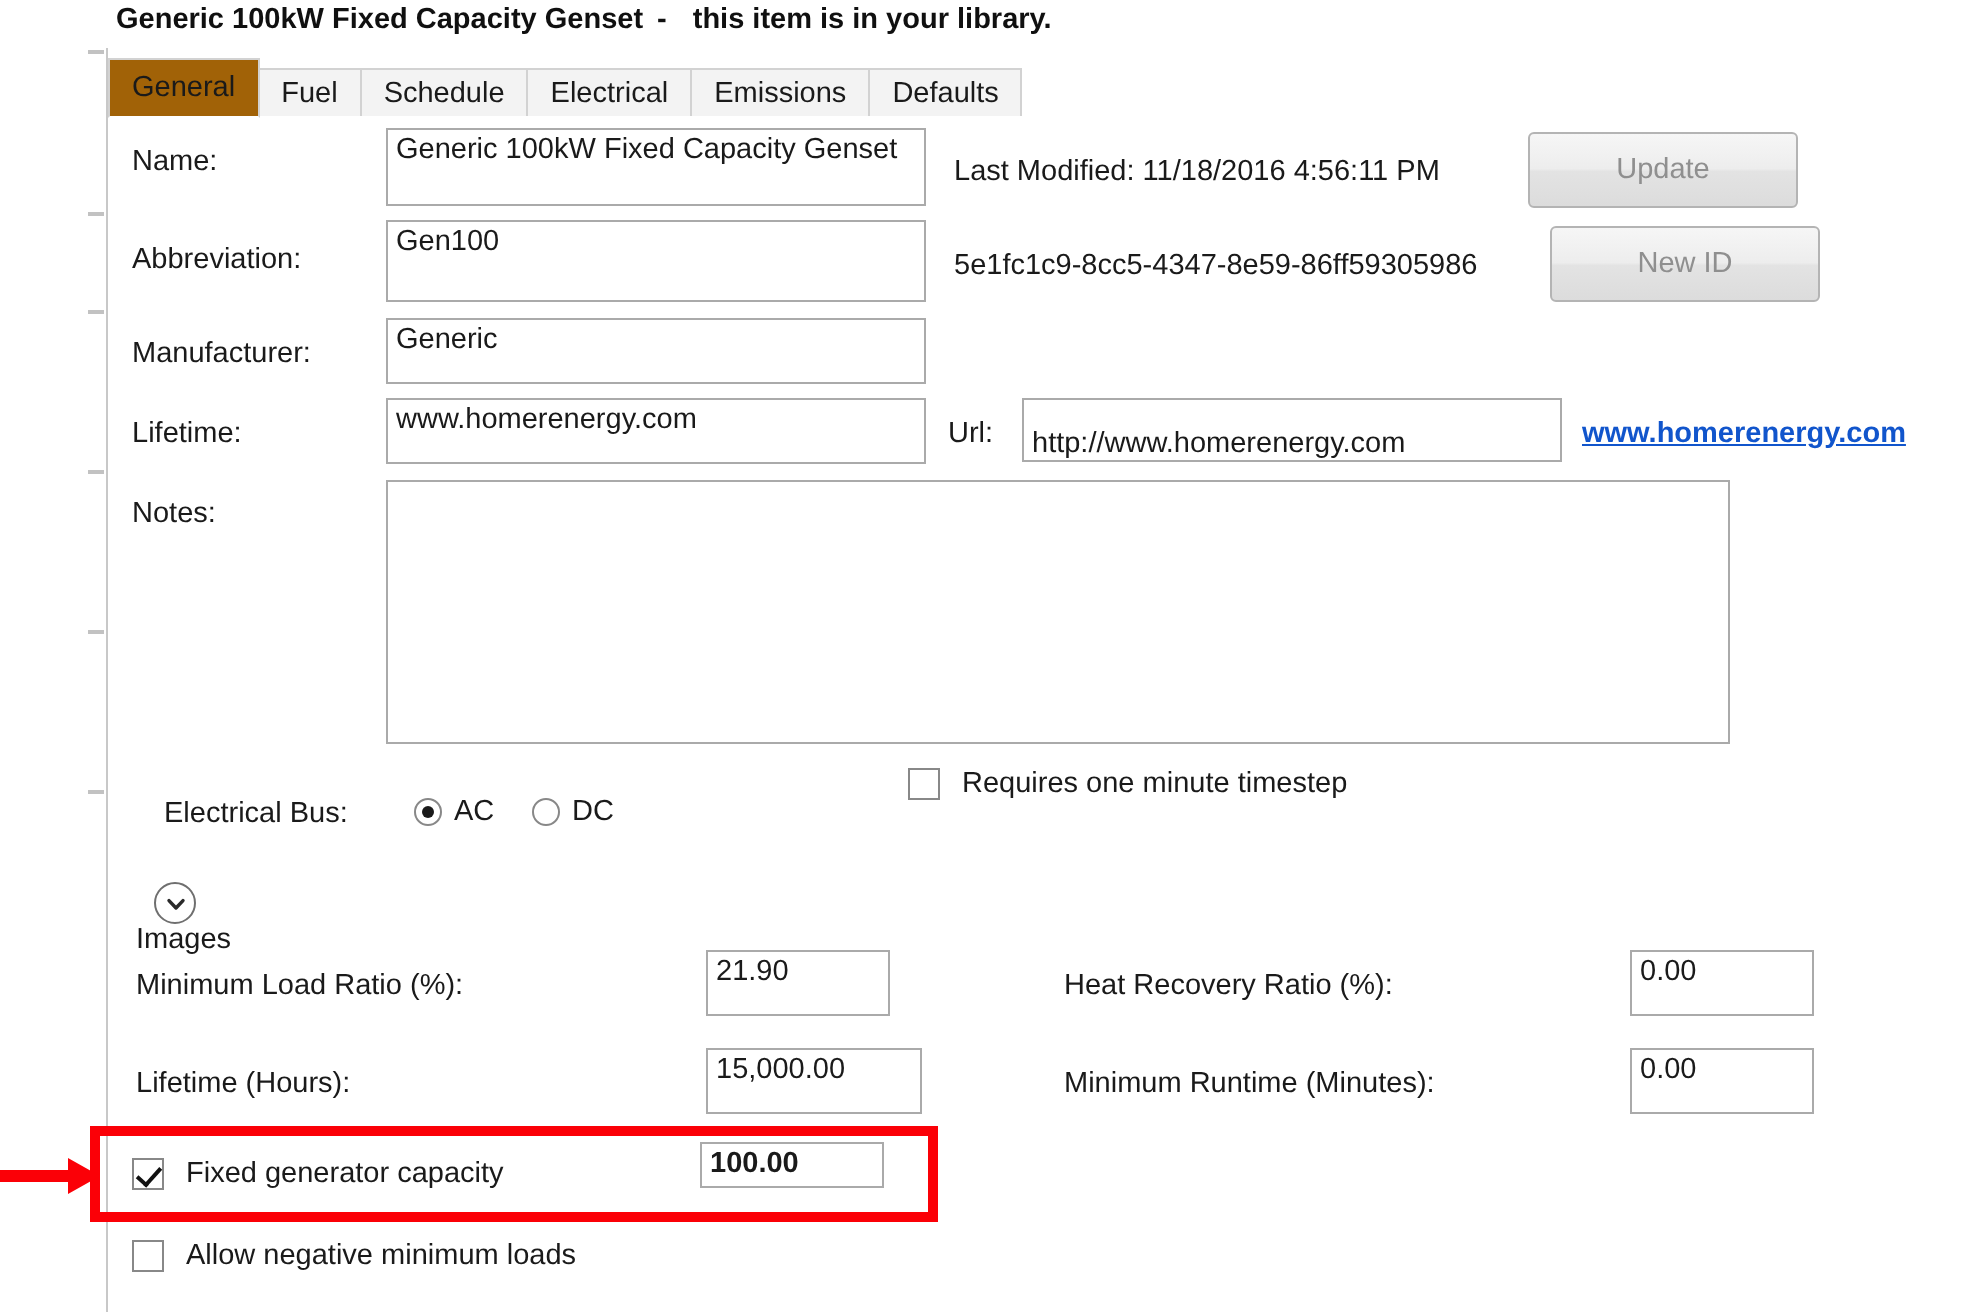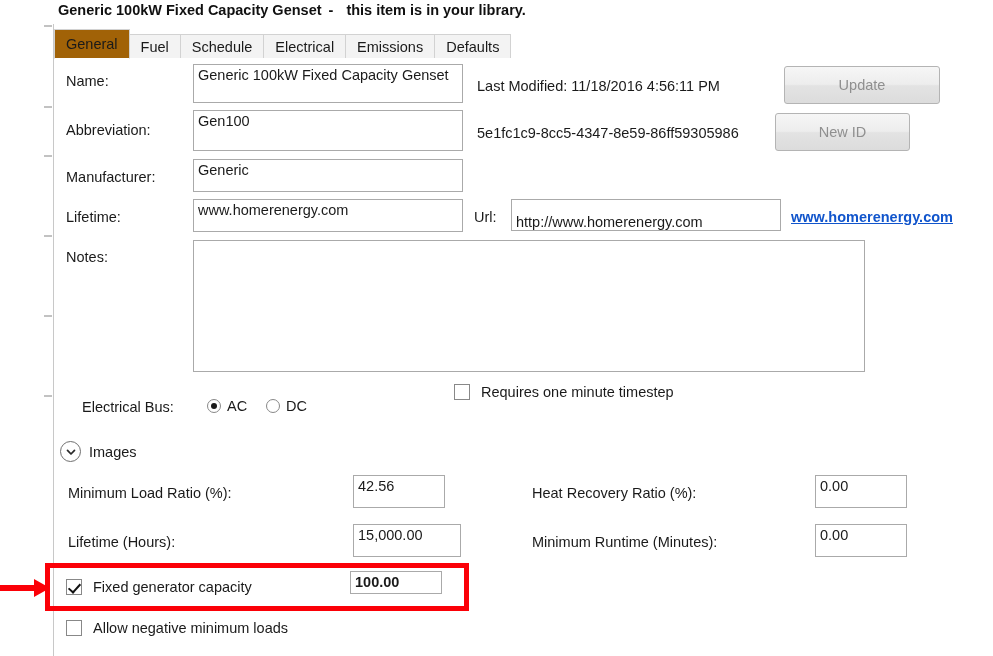--- a/index.html
+++ b/index.html
@@ -210,20 +210,21 @@
   }
 
   
   #images-expander {
     position: absolute;
     left: 60px;
     top: 441px;
     display: flex;
     align-items: center;
     cursor: default;
+    flex-direction: column;
   }
   #images-expander .circ {
     width: 21px;
     height: 21px;
     border: 1px solid #6f6f6f;
     border-radius: 50%;
     box-sizing: border-box;
     display: flex;
     align-items: center;
     justify-content: center;
@@ -282,21 +283,21 @@
   <div class="tab">Defaults</div>
 </div>
 <div id="tab-underline"></div>
 
 <div class="lbl" style="left:66px; top:73px;">Name:</div>
 <div class="tbox" style="left:193px; top:64px; width:270px; height:39px;">
   <span>Generic 100kW Fixed Capacity Genset</span>
 </div>
 
 <div class="static-txt" style="left:477px; top:78px;">Last Modified: 11/18/2016 4:56:11 PM</div>
-<div class="btn" style="left:784px; top:66px; width:156px; height:38px;">Update</div>
+<div class="btn" style="left:764px; top:66px; width:135px; height:38px;">Update</div>
 
 <div class="lbl" style="left:66px; top:122px;">Abbreviation:</div>
 <div class="tbox" style="left:193px; top:110px; width:270px; height:41px;">
   <span>Gen100</span>
 </div>
 
 <div class="static-txt" style="left:477px; top:125px;">5e1fc1c9-8cc5-4347-8e59-86ff59305986</div>
 <div class="btn" style="left:775px; top:113px; width:135px; height:38px;">New ID</div>
 
 <div class="lbl" style="left:66px; top:169px;">Manufacturer:</div>
@@ -340,21 +341,21 @@
   <span class="circ">
     <svg width="12" height="12" viewBox="0 0 12 12">
       <path d="M2.5 4.3 L6 8 L9.5 4.3" fill="none" stroke="#2a2a2a" stroke-width="1.7" stroke-linecap="round" stroke-linejoin="round"></path>
     </svg>
   </span>
   <span class="xlabel">Images</span>
 </div>
 
 <div class="lbl" style="left:68px; top:485px;">Minimum Load Ratio (%):</div>
 <div class="tbox" style="left:353px; top:475px; width:92px; height:33px;">
-  <span>42.56</span>
+  <span>21.90</span>
 </div>
 
 <div class="lbl" style="left:532px; top:485px;">Heat Recovery Ratio (%):</div>
 <div class="tbox" style="left:815px; top:475px; width:92px; height:33px;">
   <span>0.00</span>
 </div>
 
 <div class="lbl" style="left:68px; top:534px;">Lifetime (Hours):</div>
 <div class="tbox" style="left:353px; top:524px; width:108px; height:33px;">
   <span>15,000.00</span>

